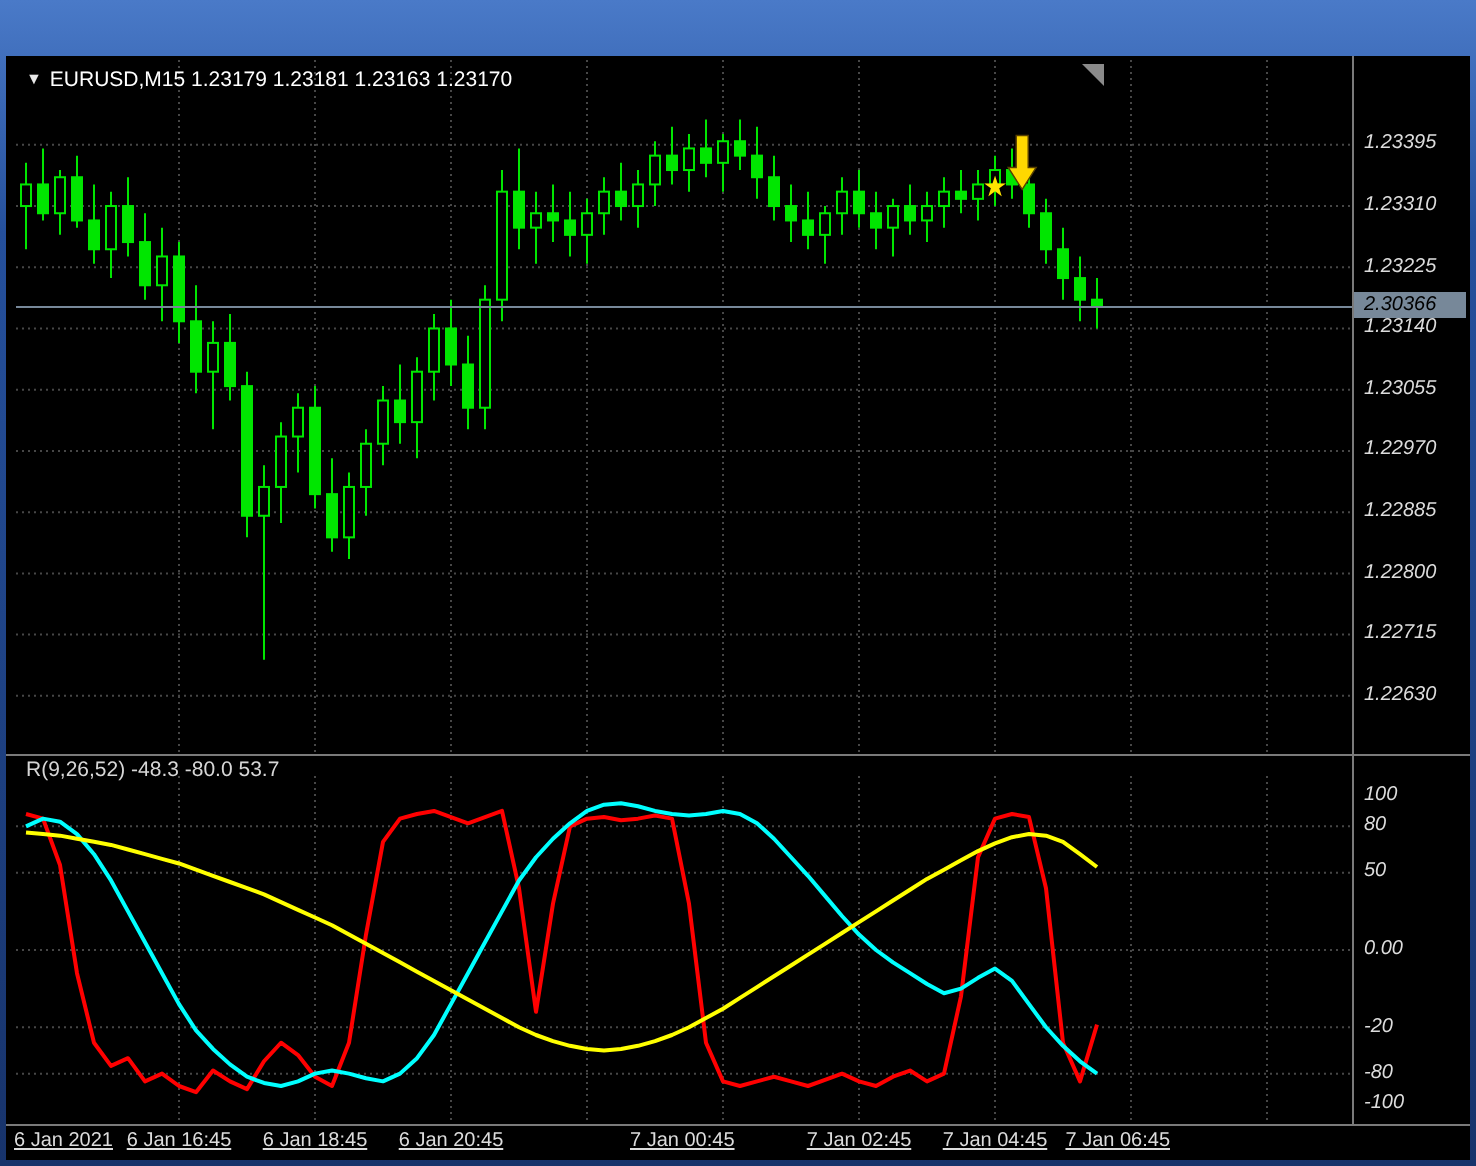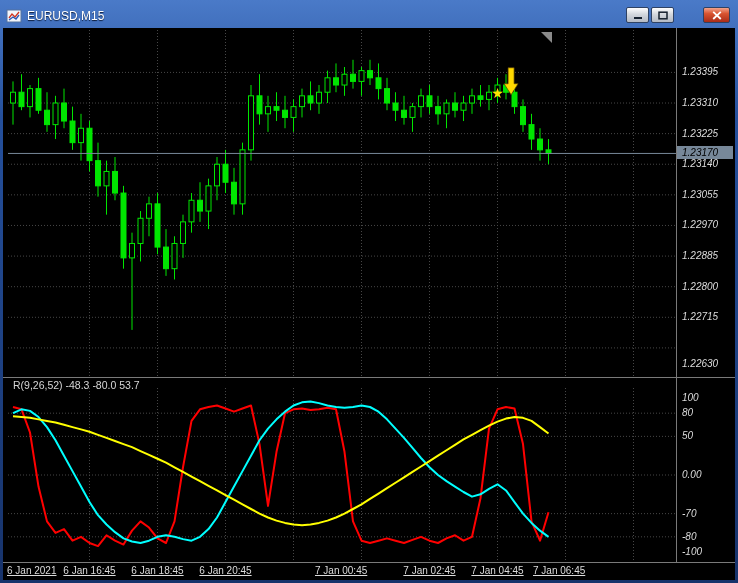--- a/index.html
+++ b/index.html
@@ -27,47 +27,20 @@
   .axis-label{position:absolute;left:5px;color:#dcdcdc;font-size:10px;line-height:12px;white-space:nowrap;font-style:italic;}
   .axis-label.current{left:0;width:49px;padding:1px 2px 1px 5px;color:#000;line-height:11px;}
   #time-axis{position:absolute;left:0;top:535px;width:732px;height:17px;}
   .time-label{position:absolute;top:2px;color:#dcdcdc;font-size:10px;white-space:nowrap;text-decoration:underline;}
   svg text{font-family:"DejaVu Sans",sans-serif;}
 </style>
 </head>
 <body>
 
 <div class="window">
-  <div class="titlebar">
-    <span class="win-icon">
-      <svg width="16" height="16" viewBox="0 0 16 16">
-        <rect x="1" y="2" width="14" height="12" fill="#f2f5fa" stroke="#55729f"></rect>
-        <polyline points="3,10 6,6 9,9 13,4" stroke="#cf3420" stroke-width="1.3" fill="none"></polyline>
-        <polyline points="3,12 7,9 10,11 13,7" stroke="#2a57b5" stroke-width="1.3" fill="none"></polyline>
-      </svg>
-    </span>
-    <span class="win-title">EURUSD,M15</span>
-    <div class="win-buttons">
-      <div class="win-btn">
-        <svg width="10" height="9">
-            <rect x="1" y="6" width="8" height="2" fill="#15202e"></rect>
-          </svg>
-      </div>
-      <div class="win-btn">
-        <svg width="10" height="9">
-            <rect x="1" y="1.2" width="8" height="6.6" fill="none" stroke="#15202e" stroke-width="1.5"></rect>
-          </svg>
-      </div>
-      <div class="win-btn close">
-        <svg width="10" height="9" viewBox="0 0 10 9">
-            <path d="M1.2,0.8 L8.8,8 M8.8,0.8 L1.2,8" stroke="#ffffff" stroke-width="1.8"></path>
-          </svg>
-      </div>
-    </div>
-  </div>
 
   <div class="client">
     <svg id="main-svg" width="668" height="347">
         <g>
           <line x1="81.5" y1="0" x2="81.5" y2="347" stroke="#474747" stroke-dasharray="1,2"></line>
           <line x1="149.5" y1="0" x2="149.5" y2="347" stroke="#474747" stroke-dasharray="1,2"></line>
           <line x1="217.5" y1="0" x2="217.5" y2="347" stroke="#474747" stroke-dasharray="1,2"></line>
           <line x1="285.5" y1="0" x2="285.5" y2="347" stroke="#474747" stroke-dasharray="1,2"></line>
           <line x1="353.5" y1="0" x2="353.5" y2="347" stroke="#474747" stroke-dasharray="1,2"></line>
           <line x1="421.5" y1="0" x2="421.5" y2="347" stroke="#474747" stroke-dasharray="1,2"></line>
@@ -342,20 +315,23 @@
             <line x1="540.5" y1="109.03757828810268" x2="540.5" y2="134.2463465553229" stroke="#00e600"></line>
             <rect x="538" y="119.84133611691135" width="5" height="3.601252609602895" fill="#00e600" stroke="#00e600"></rect>
           </g>
         </g>
         <line x1="0" y1="123.44258872651424" x2="668" y2="123.44258872651424" stroke="#778899"></line>
         <polygon points="533,2 544,2 544,13" fill="#8a8a8a"></polygon>
         <text x="489.5" y="67.9415448851825" fill="#ffe400" font-size="14" text-anchor="middle">★</text>
         <polygon points="503.1,64.74217118997994 496.1,53.74217118997994 500.1,53.74217118997994 500.1,37.74217118997994 506.1,37.74217118997994 506.1,53.74217118997994 510.1,53.74217118997994" fill="#ffd800" stroke="#584000" stroke-width="0.7"></polygon>
       </svg>
 
+    <div class="ohlc">
+      <span class="collapse">▼</span><span>EURUSD,M15 1.23179 1.23181 1.23163 1.23170</span>
+    </div>
 
     <div class="hsep" style="top:349px"></div>
     <div class="ind-label">R(9,26,52) -48.3 -80.0 53.7</div>
     <svg id="ind-svg" width="668" height="174">
         <g>
           <line x1="81.5" y1="0" x2="81.5" y2="174" stroke="#474747" stroke-dasharray="1,2"></line>
           <line x1="149.5" y1="0" x2="149.5" y2="174" stroke="#474747" stroke-dasharray="1,2"></line>
           <line x1="217.5" y1="0" x2="217.5" y2="174" stroke="#474747" stroke-dasharray="1,2"></line>
           <line x1="285.5" y1="0" x2="285.5" y2="174" stroke="#474747" stroke-dasharray="1,2"></line>
           <line x1="353.5" y1="0" x2="353.5" y2="174" stroke="#474747" stroke-dasharray="1,2"></line>
@@ -379,35 +355,35 @@
     <div id="axis-labels">
         <div class="axis-label" style="top: 38.4144px;">1.23395</div>
         <div class="axis-label" style="top: 69.0251px;">1.23310</div>
         <div class="axis-label" style="top: 99.6357px;">1.23225</div>
         <div class="axis-label" style="top: 130.246px;">1.23140</div>
         <div class="axis-label" style="top: 160.857px;">1.23055</div>
         <div class="axis-label" style="top: 191.468px;">1.22970</div>
         <div class="axis-label" style="top: 222.078px;">1.22885</div>
         <div class="axis-label" style="top: 252.689px;">1.22800</div>
         <div class="axis-label" style="top: 283.3px;">1.22715</div>
-        <div class="axis-label" style="top: 313.91px; margin-top: 16px;">1.22630</div>
+        <div class="axis-label" style="top: 313.91px;">1.22630</div>
         <div class="axis-label" style="top: 363.727px;">100</div>
         <div class="axis-label" style="top: 379.182px;">80</div>
         <div class="axis-label" style="top: 402.364px;">50</div>
         <div class="axis-label" style="top: 441px;">0.00</div>
-        <div class="axis-label" style="top: 479.636px;">-70</div>
+        <div class="axis-label" style="top: 479.636px;">-20</div>
         <div class="axis-label" style="top: 502.818px;">-80</div>
         <div class="axis-label" style="top: 518.273px;">-100</div>
-        <div class="axis-label current" style="top: 118.443px; background: rgb(119, 136, 153);">1.23170</div>
+        <div class="axis-label current" style="top: 118.443px; background: rgb(119, 136, 153);">2.30366</div>
       </div>
     <div id="time-axis">
         <div class="time-label" style="left: 4px;">6 Jan 2021</div>
         <div class="time-label" style="left: 46.5px; width: 80px; text-align: center;">6 Jan 16:45</div>
         <div class="time-label" style="left: 114.5px; width: 80px; text-align: center;">6 Jan 18:45</div>
         <div class="time-label" style="left: 182.5px; width: 80px; text-align: center;">6 Jan 20:45</div>
         <div class="time-label" style="left: 250.5px; width: 80px; text-align: center; margin-top: 40px;">6 Jan 22:45</div>
         <div class="time-label" style="left: 312px; width: 80px; text-align: left;">7 Jan 00:45</div>
         <div class="time-label" style="left: 386.5px; width: 80px; text-align: center;">7 Jan 02:45</div>
         <div class="time-label" style="left: 454.5px; width: 80px; text-align: center;">7 Jan 04:45</div>
-        <div class="time-label" style="left: 530px; width: 80px; text-align: left;">7 Jan 06:45</div>
+        <div class="time-label" style="left: 502px; width: 80px; text-align: right;">7 Jan 06:45</div>
       </div>
   </div>
 </div>
 
 </body></html>

